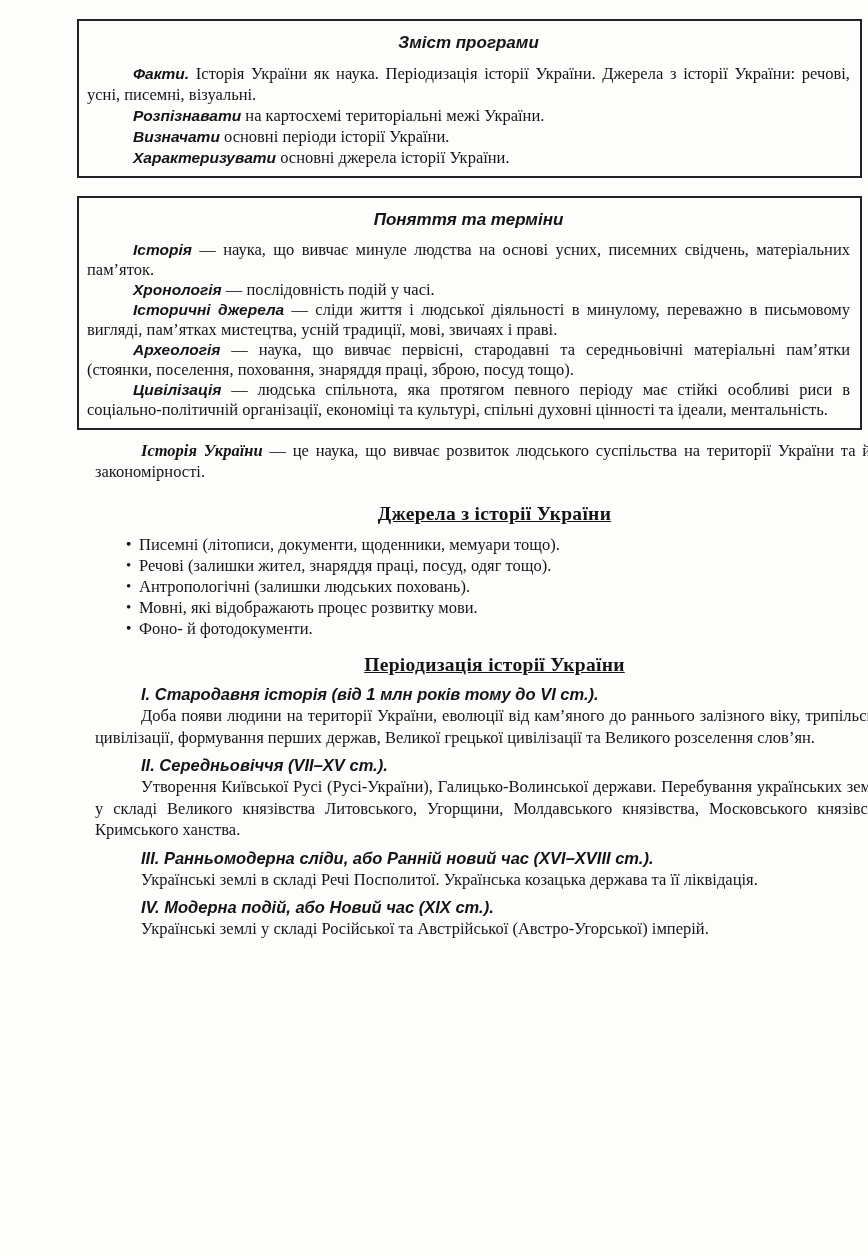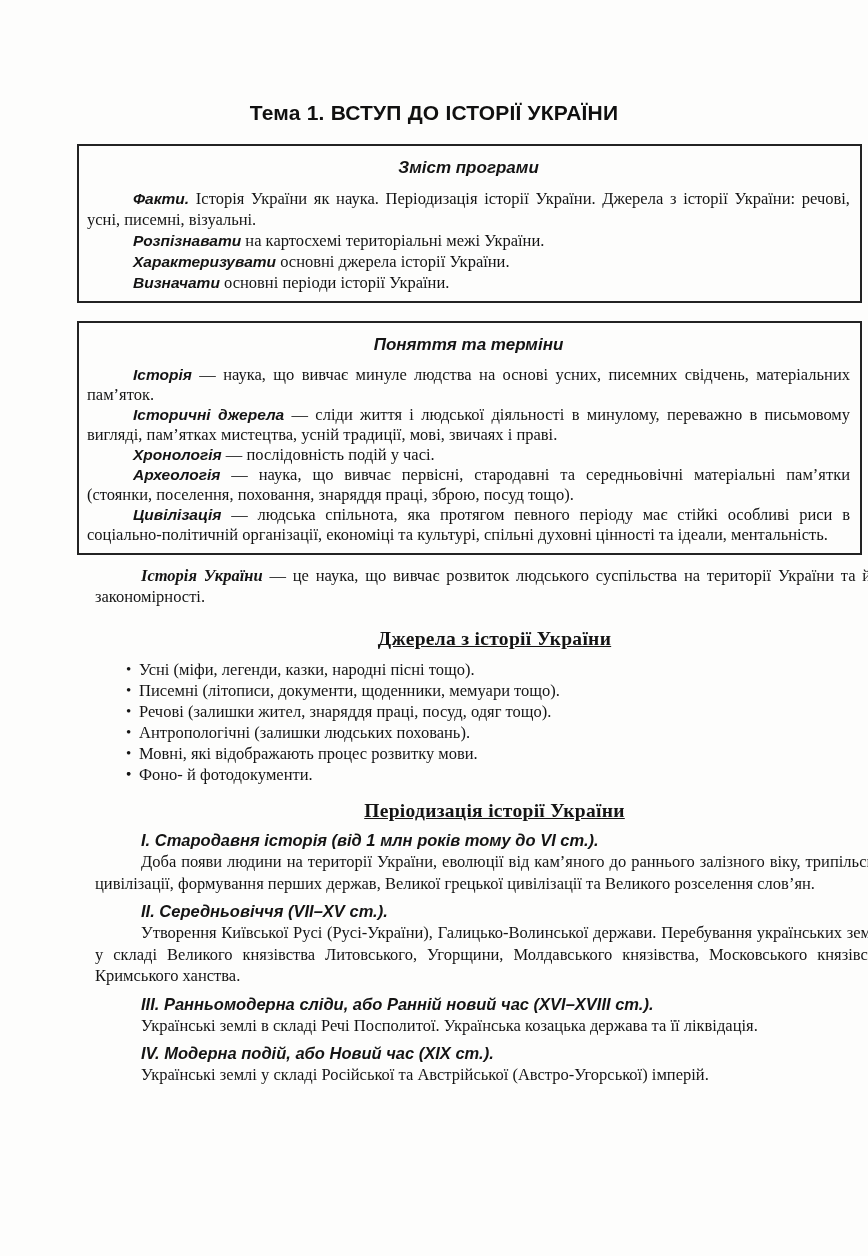--- a/index.html
+++ b/index.html
@@ -99,46 +99,45 @@
     text-indent: 46px;
     font-size: 16.5px;
     line-height: 21.5px;
   }
 </style>
 </head>
 <body>
 
 <div class="page">
 
-  <div class="doc-title">Тема 1. ВСТУП ДО ІСТОРІЇ УКРАЇНИ</div>
 
   <div class="frame frame-1">
     <div class="frame-heading">Зміст програми</div>
     <p class="para"><span class="lead">Факти.</span> <span>Історія України як наука. Періодизація історії України. Джерела з історії України: речові, усні, писемні, візуальні.</span></p>
     <p class="para"><span class="lead">Розпізнавати</span> <span>на картосхемі територіальні межі України.</span></p>
+    <p class="para"><span class="lead">Визначати</span> <span>основні періоди історії України.</span></p>
     <p class="para"><span class="lead">Характеризувати</span> <span>основні джерела історії України.</span></p>
-    <p class="para"><span class="lead">Визначати</span> <span>основні періоди історії України.</span></p>
   </div>
 
   <div class="frame frame-2">
     <div class="frame-heading">Поняття та терміни</div>
     <p class="para"><span class="term">Історія</span> <span>— наука, що вивчає минуле людства на основі усних, писемних свідчень, матеріальних пам’яток.</span></p>
+    <p class="para"><span class="term">Хронологія</span> <span>— послідовність подій у часі.</span></p>
     <p class="para"><span class="term">Історичні джерела</span> <span>— сліди життя і людської діяльності в минулому, переважно в письмовому вигляді, пам’ятках мистецтва, усній традиції, мові, звичаях і праві.</span></p>
-    <p class="para"><span class="term">Хронологія</span> <span>— послідовність подій у часі.</span></p>
     <p class="para"><span class="term">Археологія</span> <span>— наука, що вивчає первісні, стародавні та середньовічні матеріальні пам’ятки (стоянки, поселення, поховання, знаряддя праці, зброю, посуд тощо).</span></p>
     <p class="para"><span class="term">Цивілізація</span> <span>— людська спільнота, яка протягом певного періоду має стійкі особливі риси в соціально-політичній організації, економіці та культурі, спільні духовні цінності та ідеали, ментальність.</span></p>
   </div>
 
   <div class="body-block">
 
     <p class="para def-para"><span class="serif-term">Історія України</span> <span>— це наука, що вивчає розвиток людського суспільства на території України та його закономірності.</span></p>
 
     <div class="section-heading sources-heading">Джерела з історії України</div>
     <div class="bullets">
-      <div class="bullet-item"><span class="bullet-dot">•</span><span>Усні (міфи, легенди, казки, народні пісні тощо).</span></div>
+      <div class="bullet-item"><span class="bullet-dot">•</span></div>
       <div class="bullet-item"><span class="bullet-dot">•</span><span>Писемні (літописи, документи, щоденники, мемуари тощо).</span></div>
       <div class="bullet-item"><span class="bullet-dot">•</span><span>Речові (залишки жител, знаряддя праці, посуд, одяг тощо).</span></div>
       <div class="bullet-item"><span class="bullet-dot">•</span><span>Антропологічні (залишки людських поховань).</span></div>
       <div class="bullet-item"><span class="bullet-dot">•</span><span>Мовні, які відображають процес розвитку мови.</span></div>
       <div class="bullet-item"><span class="bullet-dot">•</span></div>
       <div class="bullet-item"><span class="bullet-dot">•</span><span>Фоно- й фотодокументи.</span></div>
     </div>
 
     <div class="section-heading periodization-heading">Періодизація історії України</div>
 

